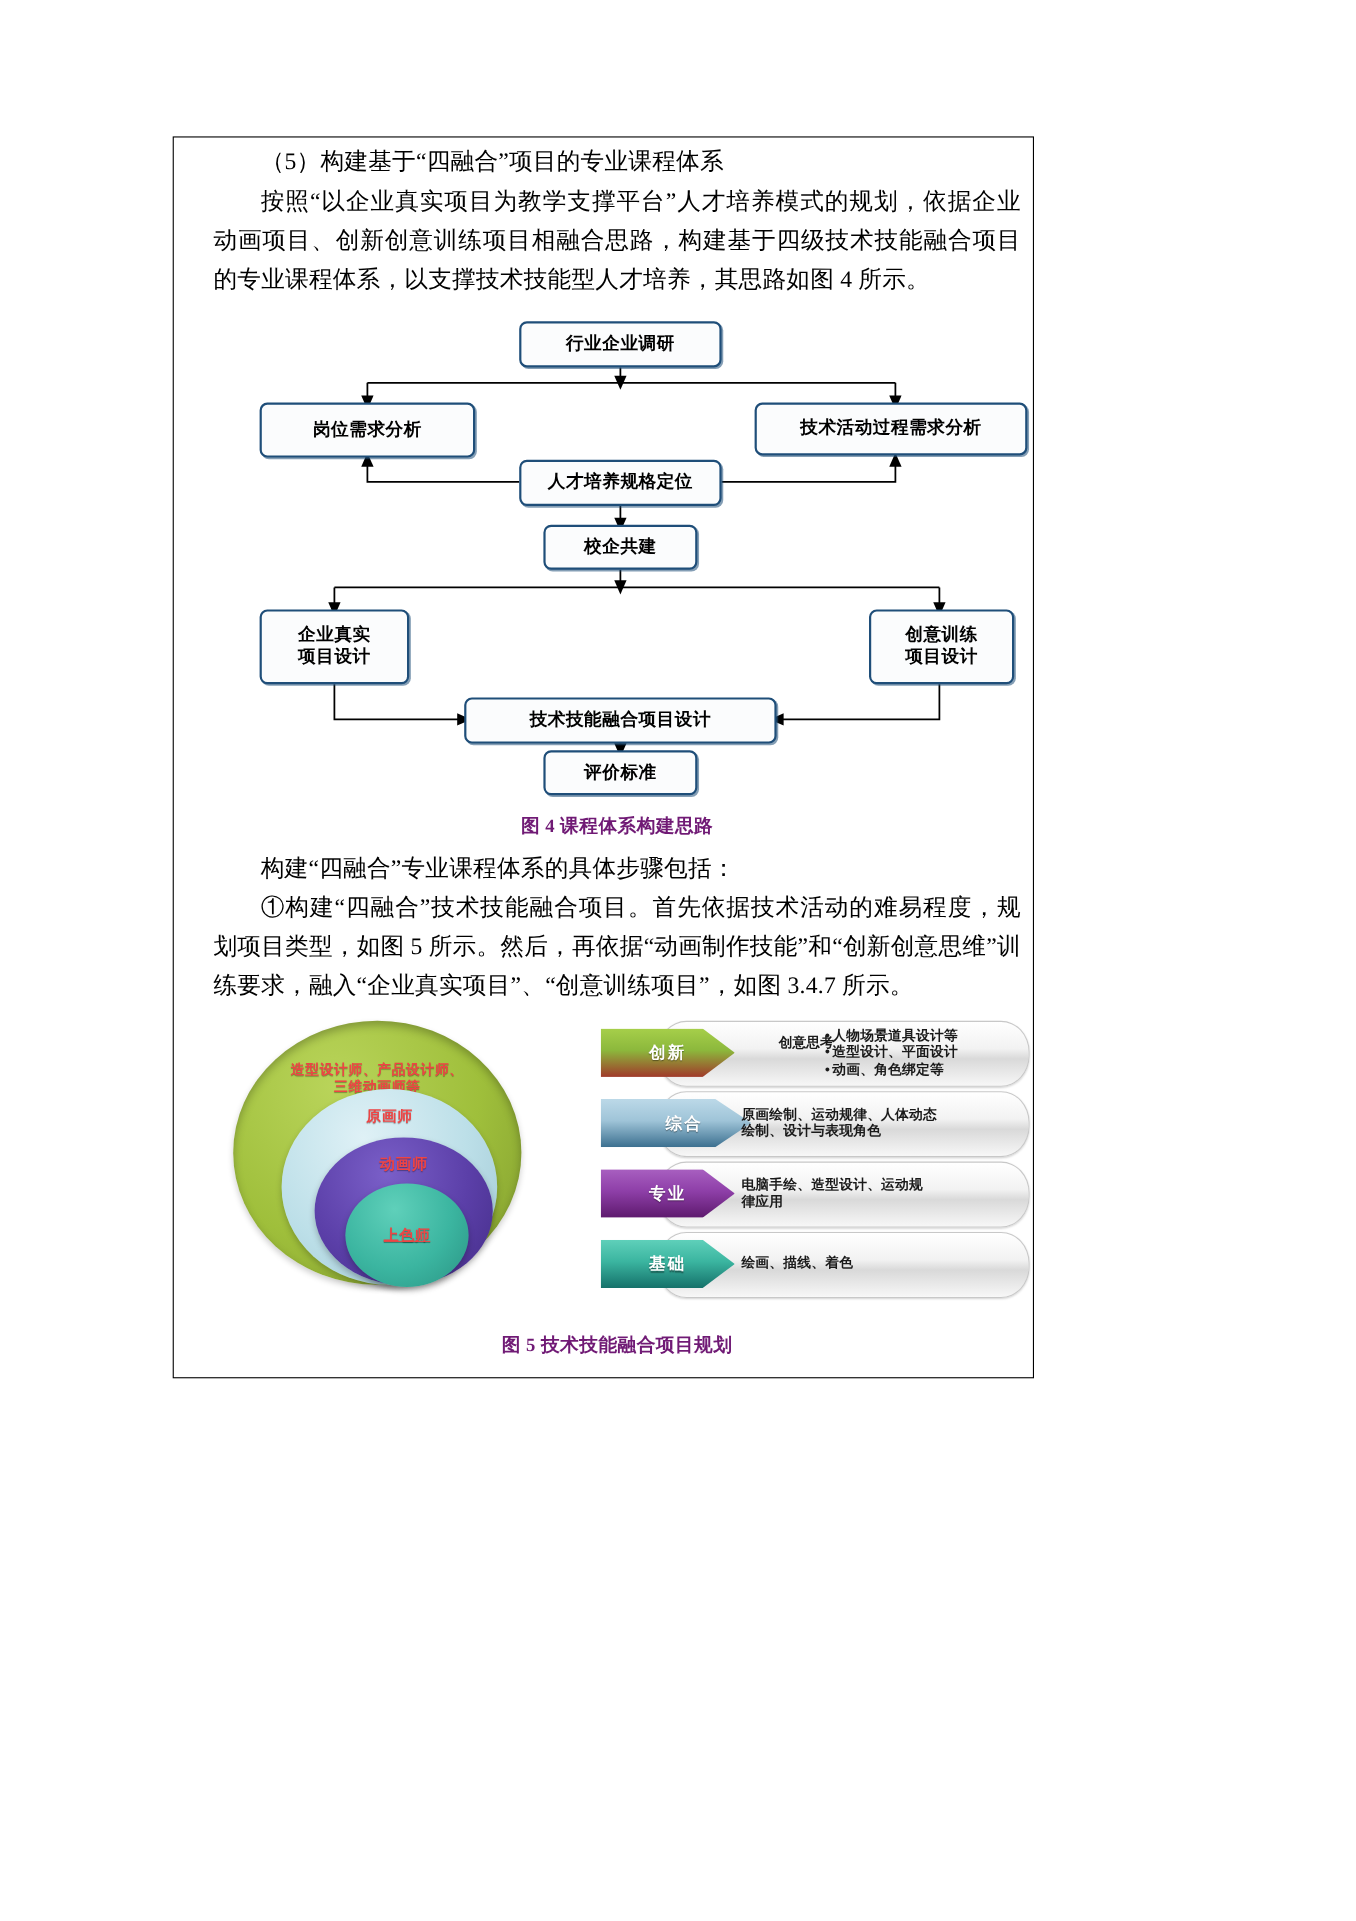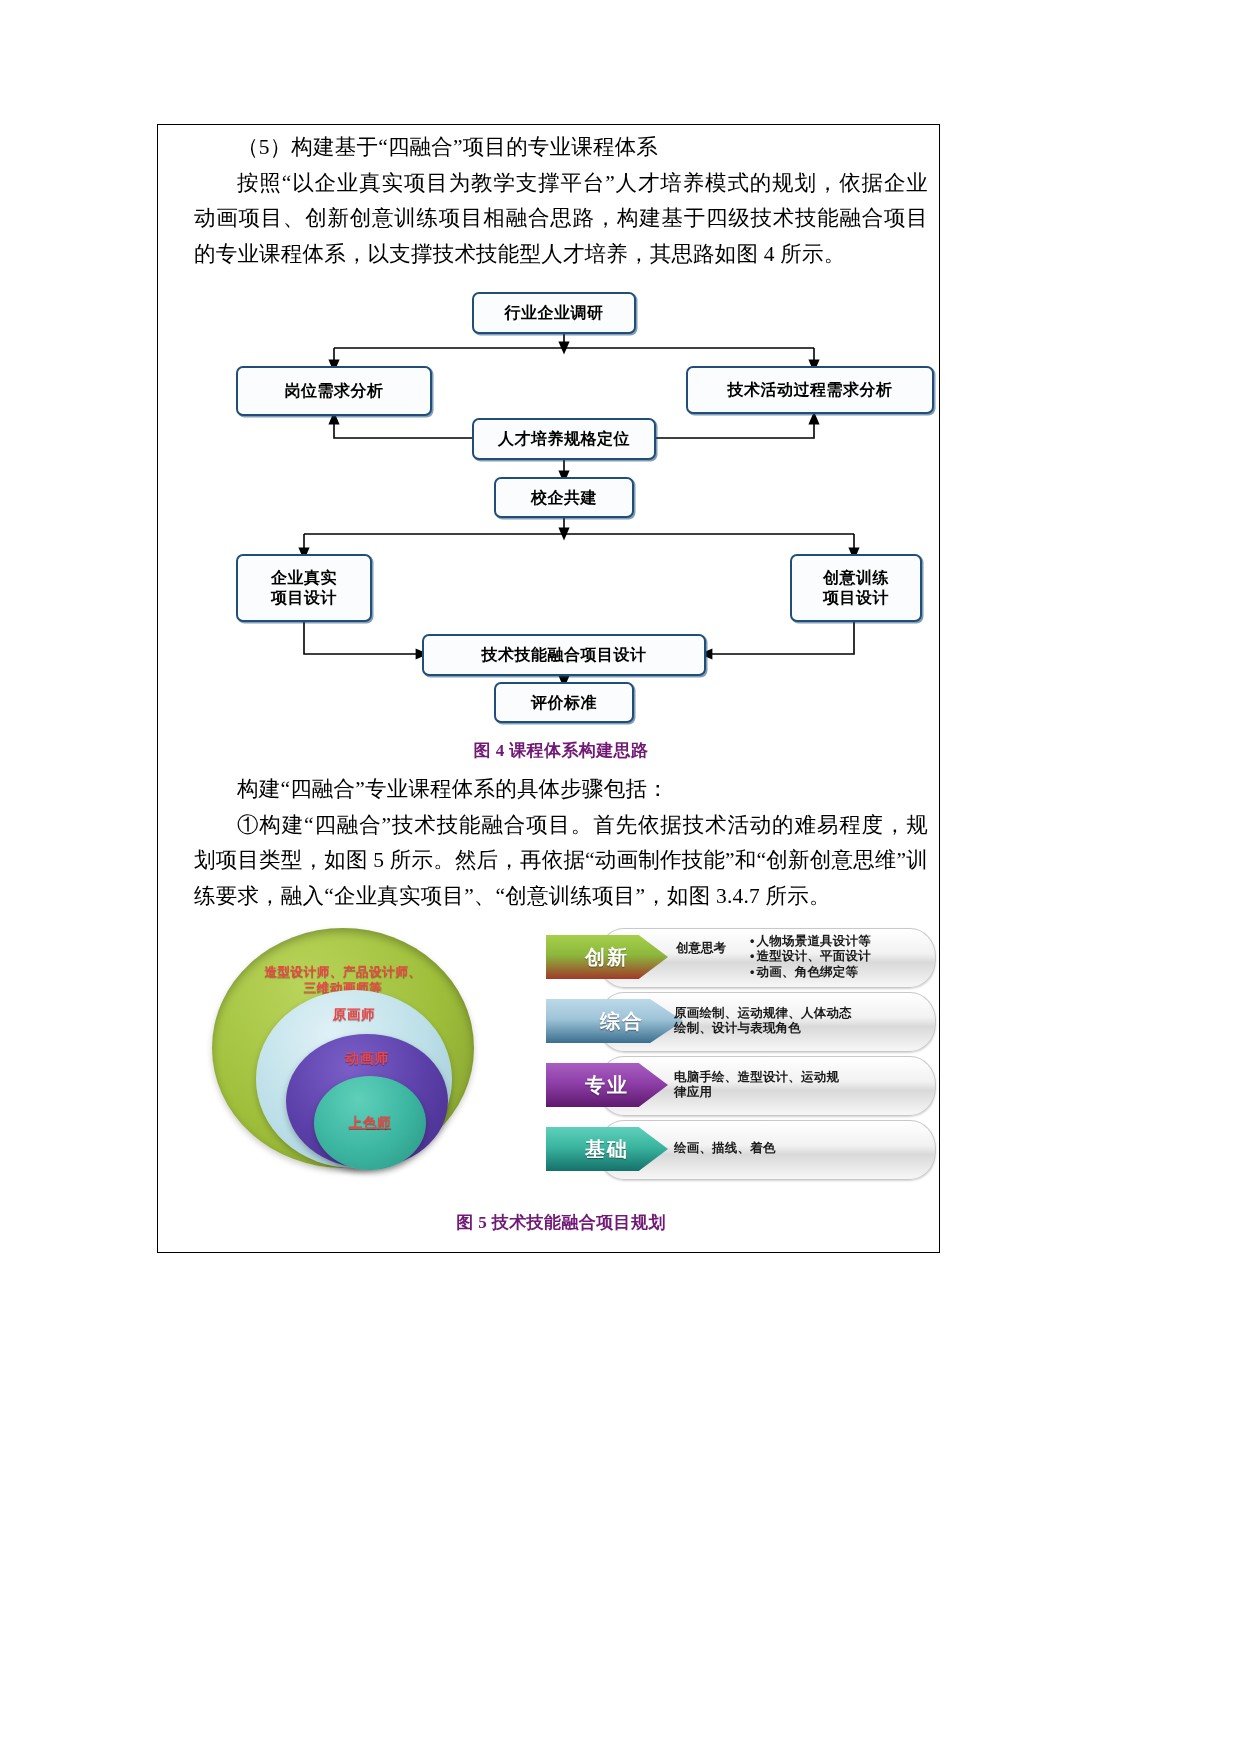--- a/index.html
+++ b/index.html
@@ -143,21 +143,21 @@
     left: 0;
     top: 7px;
     width: 122px;
     height: 44px;
     display: flex;
     align-items: center;
     justify-content: center;
     color: #fff;
     font-family: "Liberation Sans", "DejaVu Sans", sans-serif;
     font-weight: bold;
-    font-size: 20px;
+    font-size: 15px;
     letter-spacing: 2px;
     clip-path: polygon(0 0, 76% 0, 100% 50%, 76% 100%, 0 100%);
     text-shadow: 0 1px 1px rgba(0,0,0,0.4);
   }
   .band-text {
     position: absolute;
     top: 0;
     height: 58px;
     display: flex;
     flex-direction: column;
@@ -172,20 +172,21 @@
   .band-sub {
     position: absolute;
     top: 0;
     height: 40px;
     display: flex;
     align-items: center;
     font-family: "Liberation Sans", "DejaVu Sans", sans-serif;
     font-weight: bold;
     font-size: 12.5px;
     color: #1a1a1a;
+    margin-left: 32px;
   }
   .bullets { list-style: none; margin: 0; padding: 0; }
   .bullets li { white-space: nowrap; }
   .bullets li::before { content: "\2022"; margin-right: 2px; }
 </style>
 </head>
 <body>
 
 <div class="page-frame"></div>
 
@@ -223,21 +224,21 @@
         <path d="M660,256 L660,276" marker-end="url(#ah)"></path>
 
         <path d="M110,344 L110,376 L228,376" marker-end="url(#ah)"></path>
 
         <path d="M660,344 L660,376 L512,376" marker-end="url(#ah)"></path>
 
         <path d="M370,398 L370,404" marker-end="url(#ah)"></path>
       </g>
     </svg>
 
-    <div class="node" style="left:278px;top:14px;width:164px;height:42px;">
+    <div class="node" style="left:278px;top:14px;width:184px;height:42px;">
       <span>行业企业调研</span>
     </div>
 
     <div class="node" style="left:42px;top:88px;width:196px;height:50px;">
       <span>岗位需求分析</span>
     </div>
 
     <div class="node" style="left:492px;top:88px;width:248px;height:48px;">
       <span>技术活动过程需求分析</span>
     </div>

